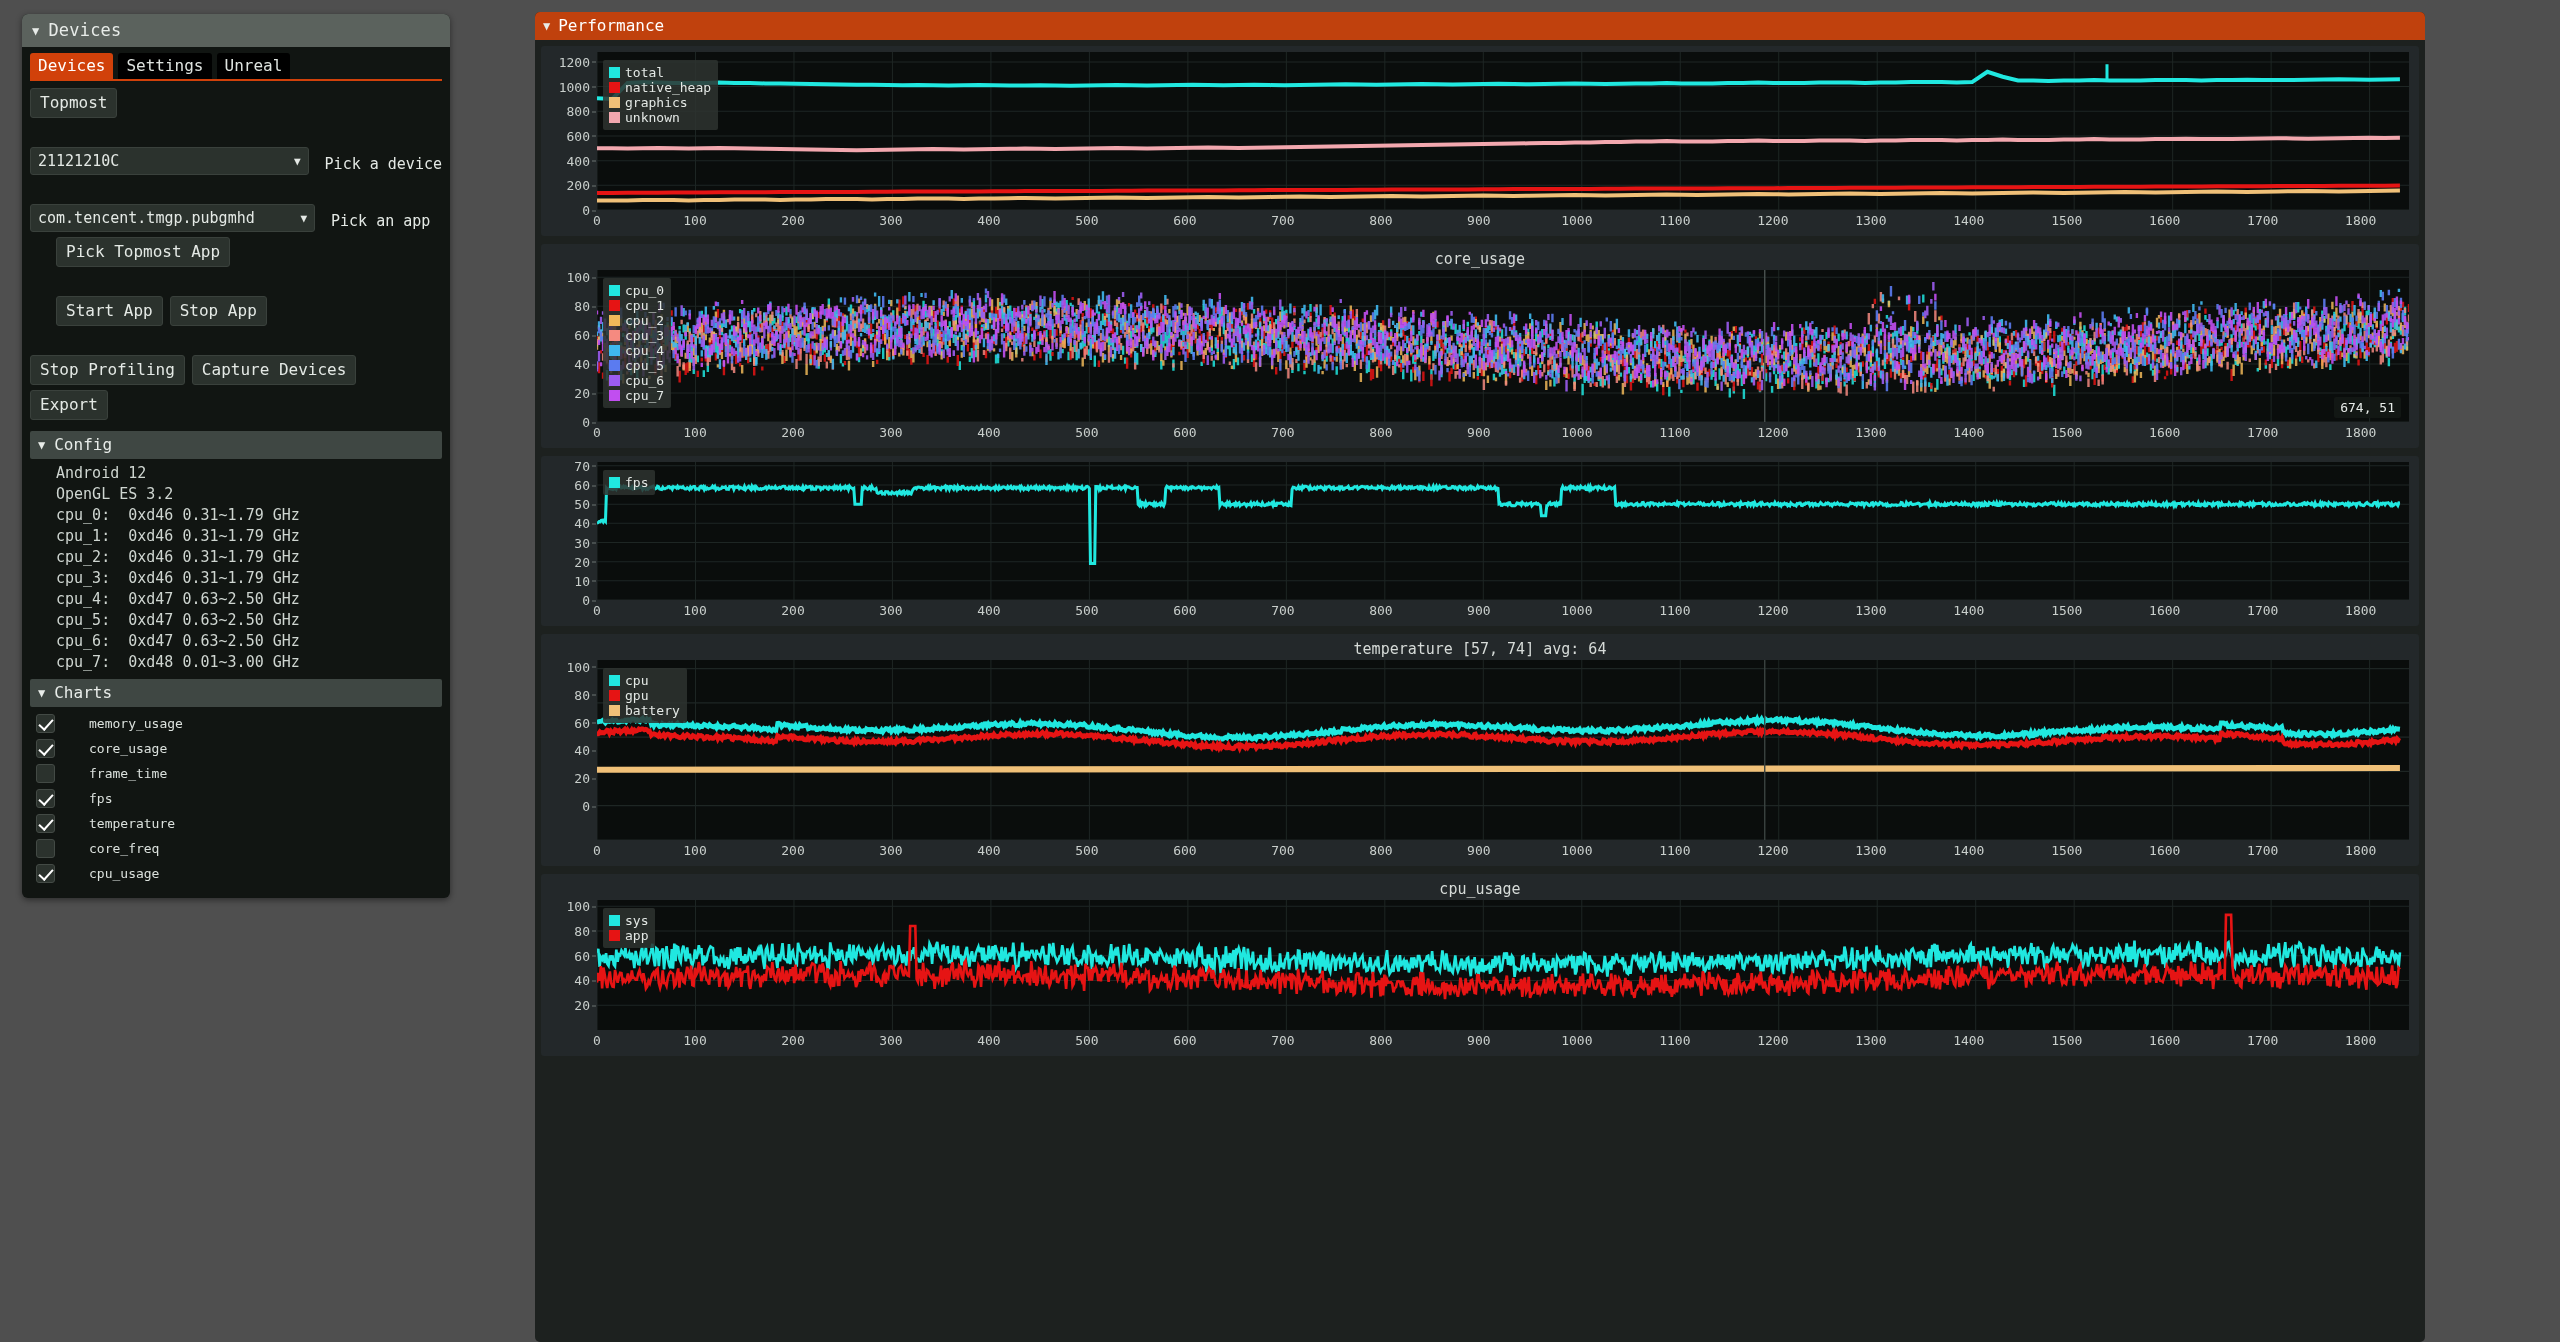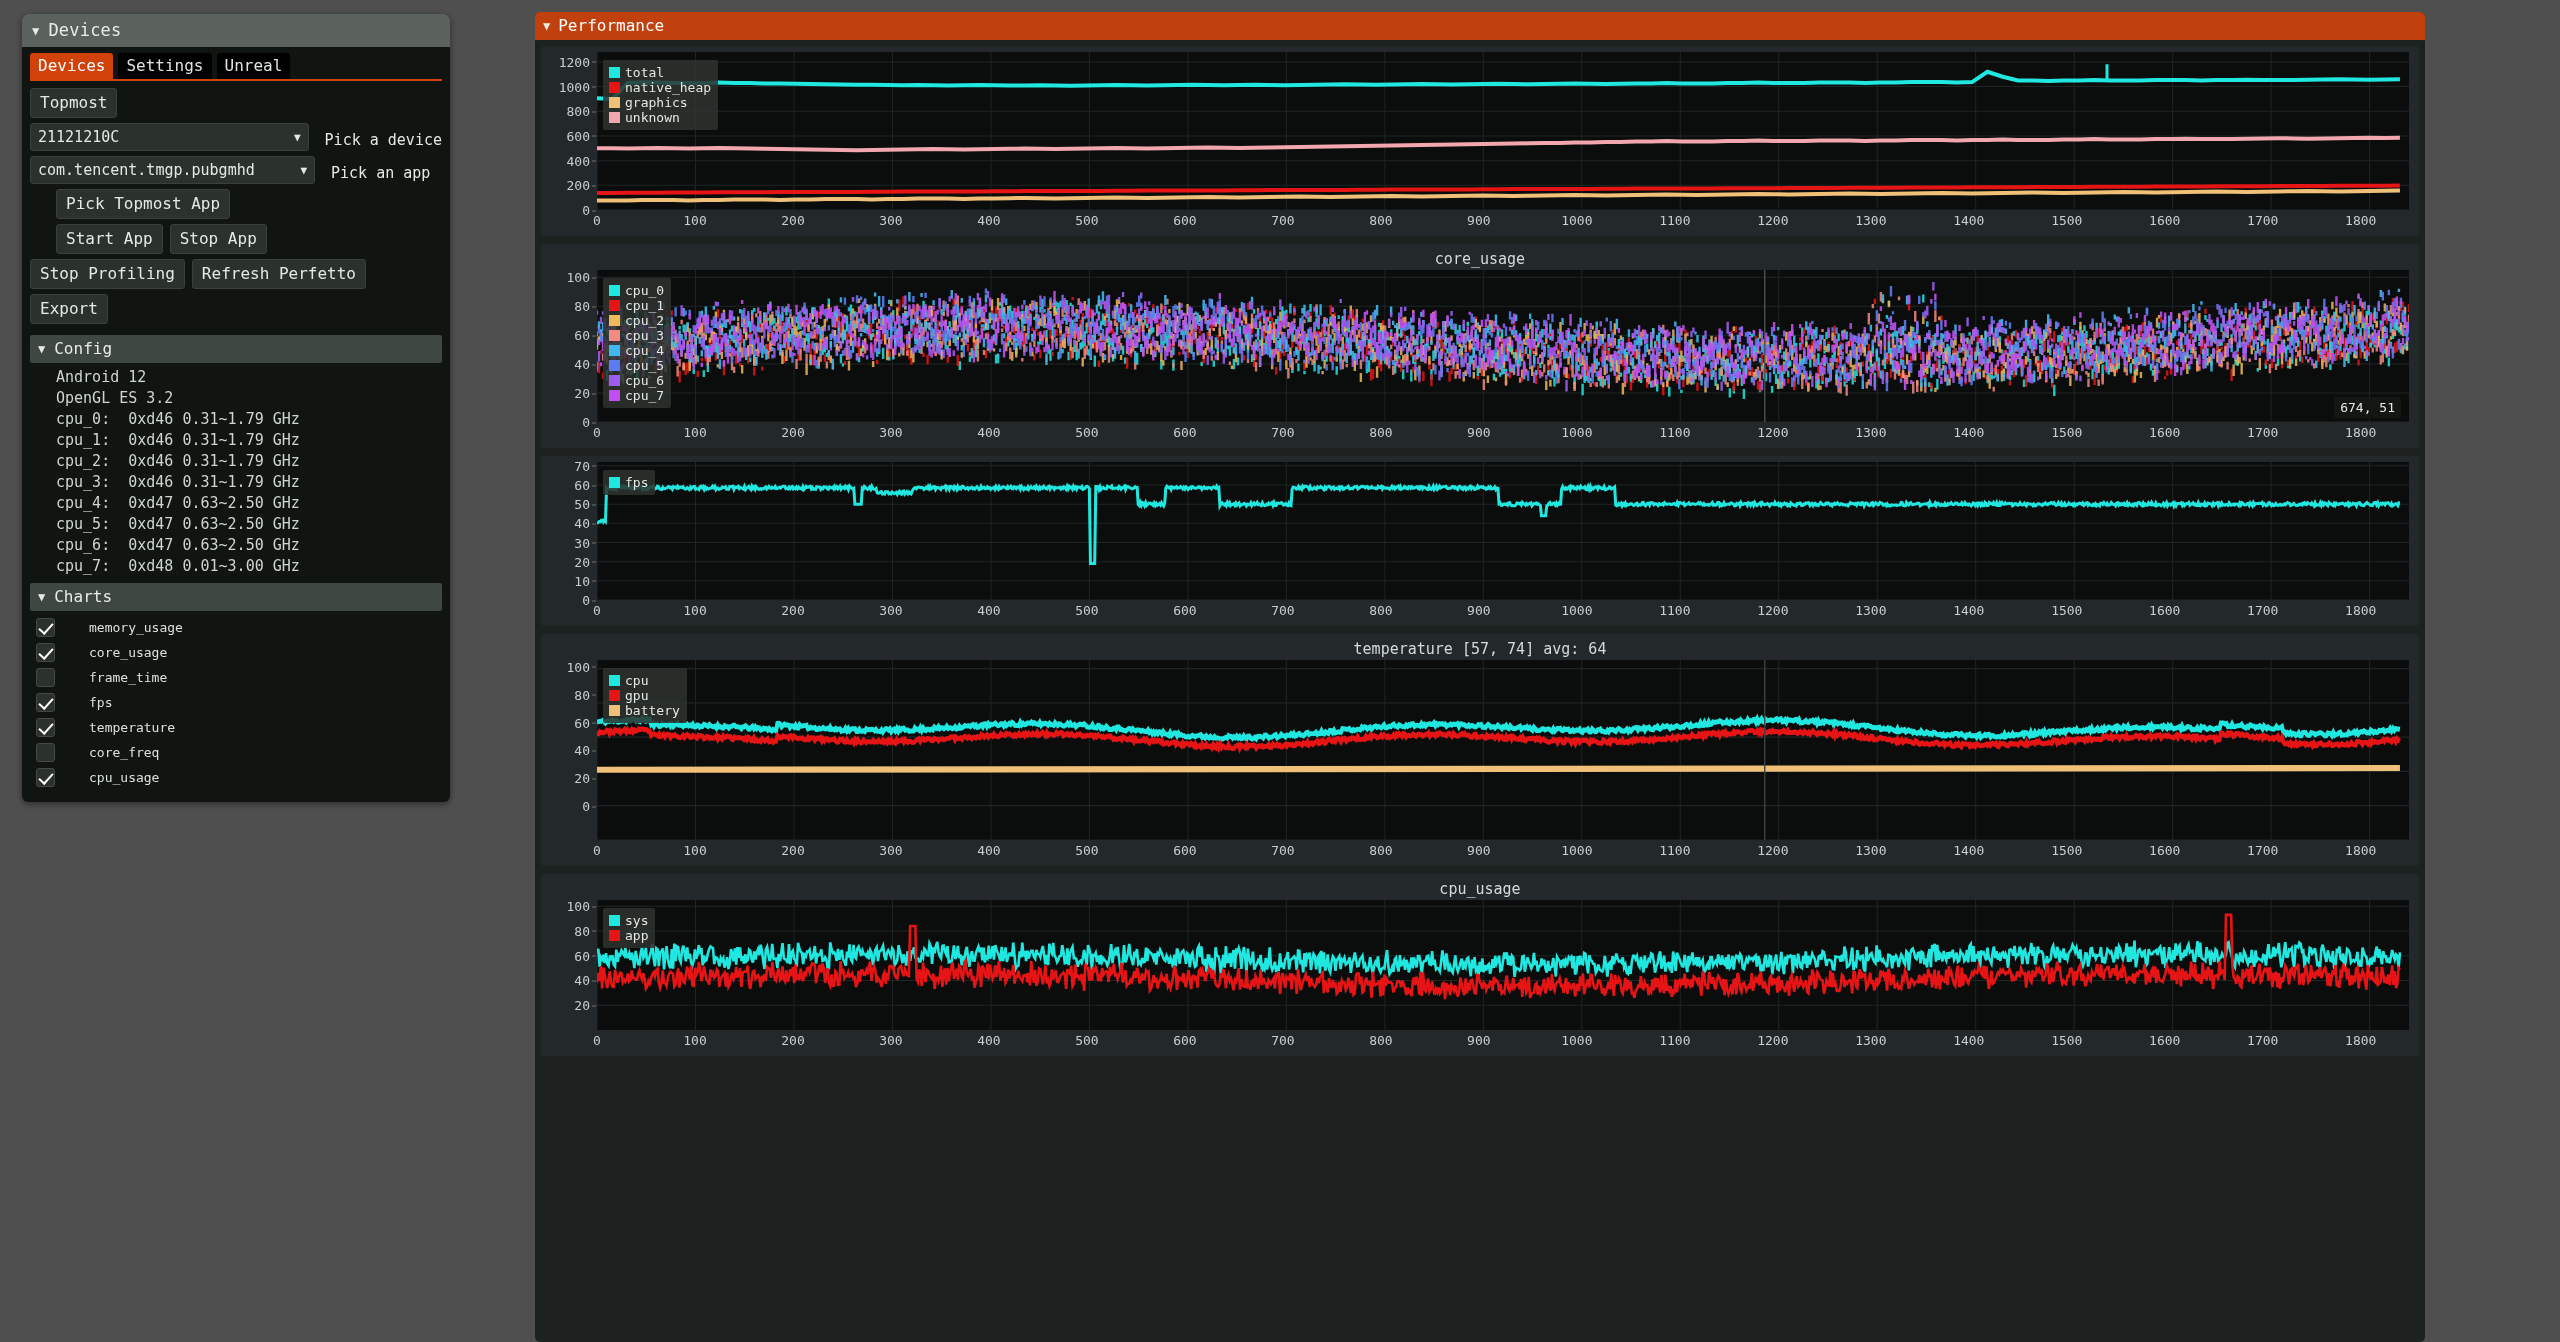--- a/index.html
+++ b/index.html
@@ -53,21 +53,21 @@
     background: #2b322d;
     color: #e4e9e5;
     font-size: 16px; line-height: 16px;
     padding: 6px 9px;
     border: 1px solid #3a413c;
     border-radius: 3px;
     cursor: pointer;
     white-space: nowrap;
     margin-bottom: 5px;
   }
-  .row { display: flex; align-items: center; gap: 7px; }
+  .row { display: flex; align-items: center; gap: 7px; margin-top: 24px; }
   .indent { padding-left: 26px; }
 
   .combo {
     display: flex; align-items: center;
     background: #2b322d;
     border: 1px solid #3a413c;
     border-radius: 3px;
     height: 28px;
     width: 285px;
     padding: 0 7px;
@@ -253,21 +253,21 @@
 
     <div class="indent">
       <div class="btn">Pick Topmost App</div>
     </div>
     <div class="row indent">
       <div class="btn">Start App</div>
       <div class="btn">Stop App</div>
     </div>
     <div class="row">
       <div class="btn">Stop Profiling</div>
-      <div class="btn">Refresh Perfetto</div>
+      <div class="btn">Capture Devices</div>
     </div>
     <div class="btn">Export</div>
 
     <div class="section-head">
       <span class="caret">▼</span>
       <span>Config</span>
     </div>
     <div id="config-lines">
         <div class="cfg-line">Android 12</div>
         <div class="cfg-line">OpenGL ES 3.2</div>

